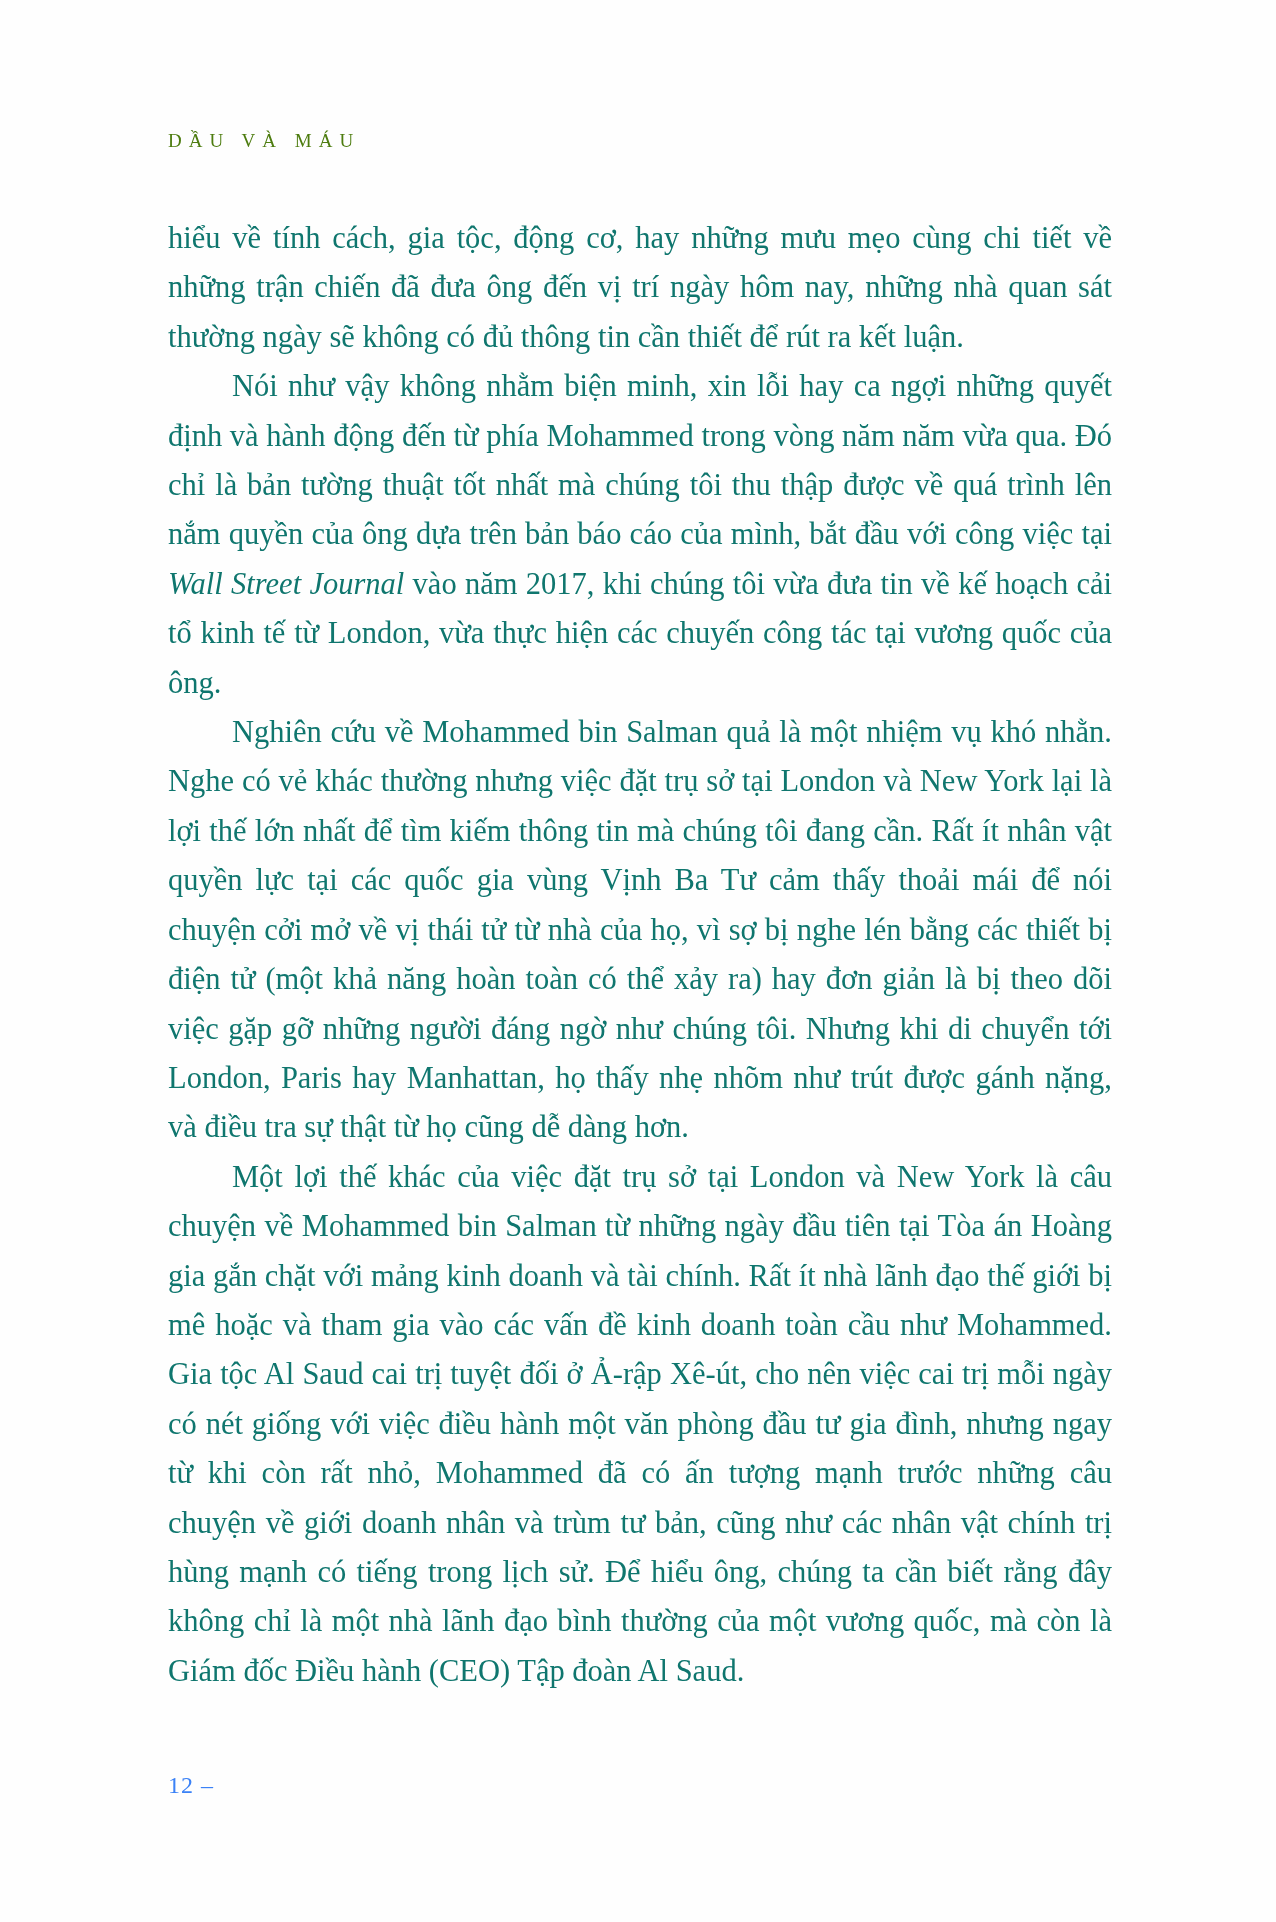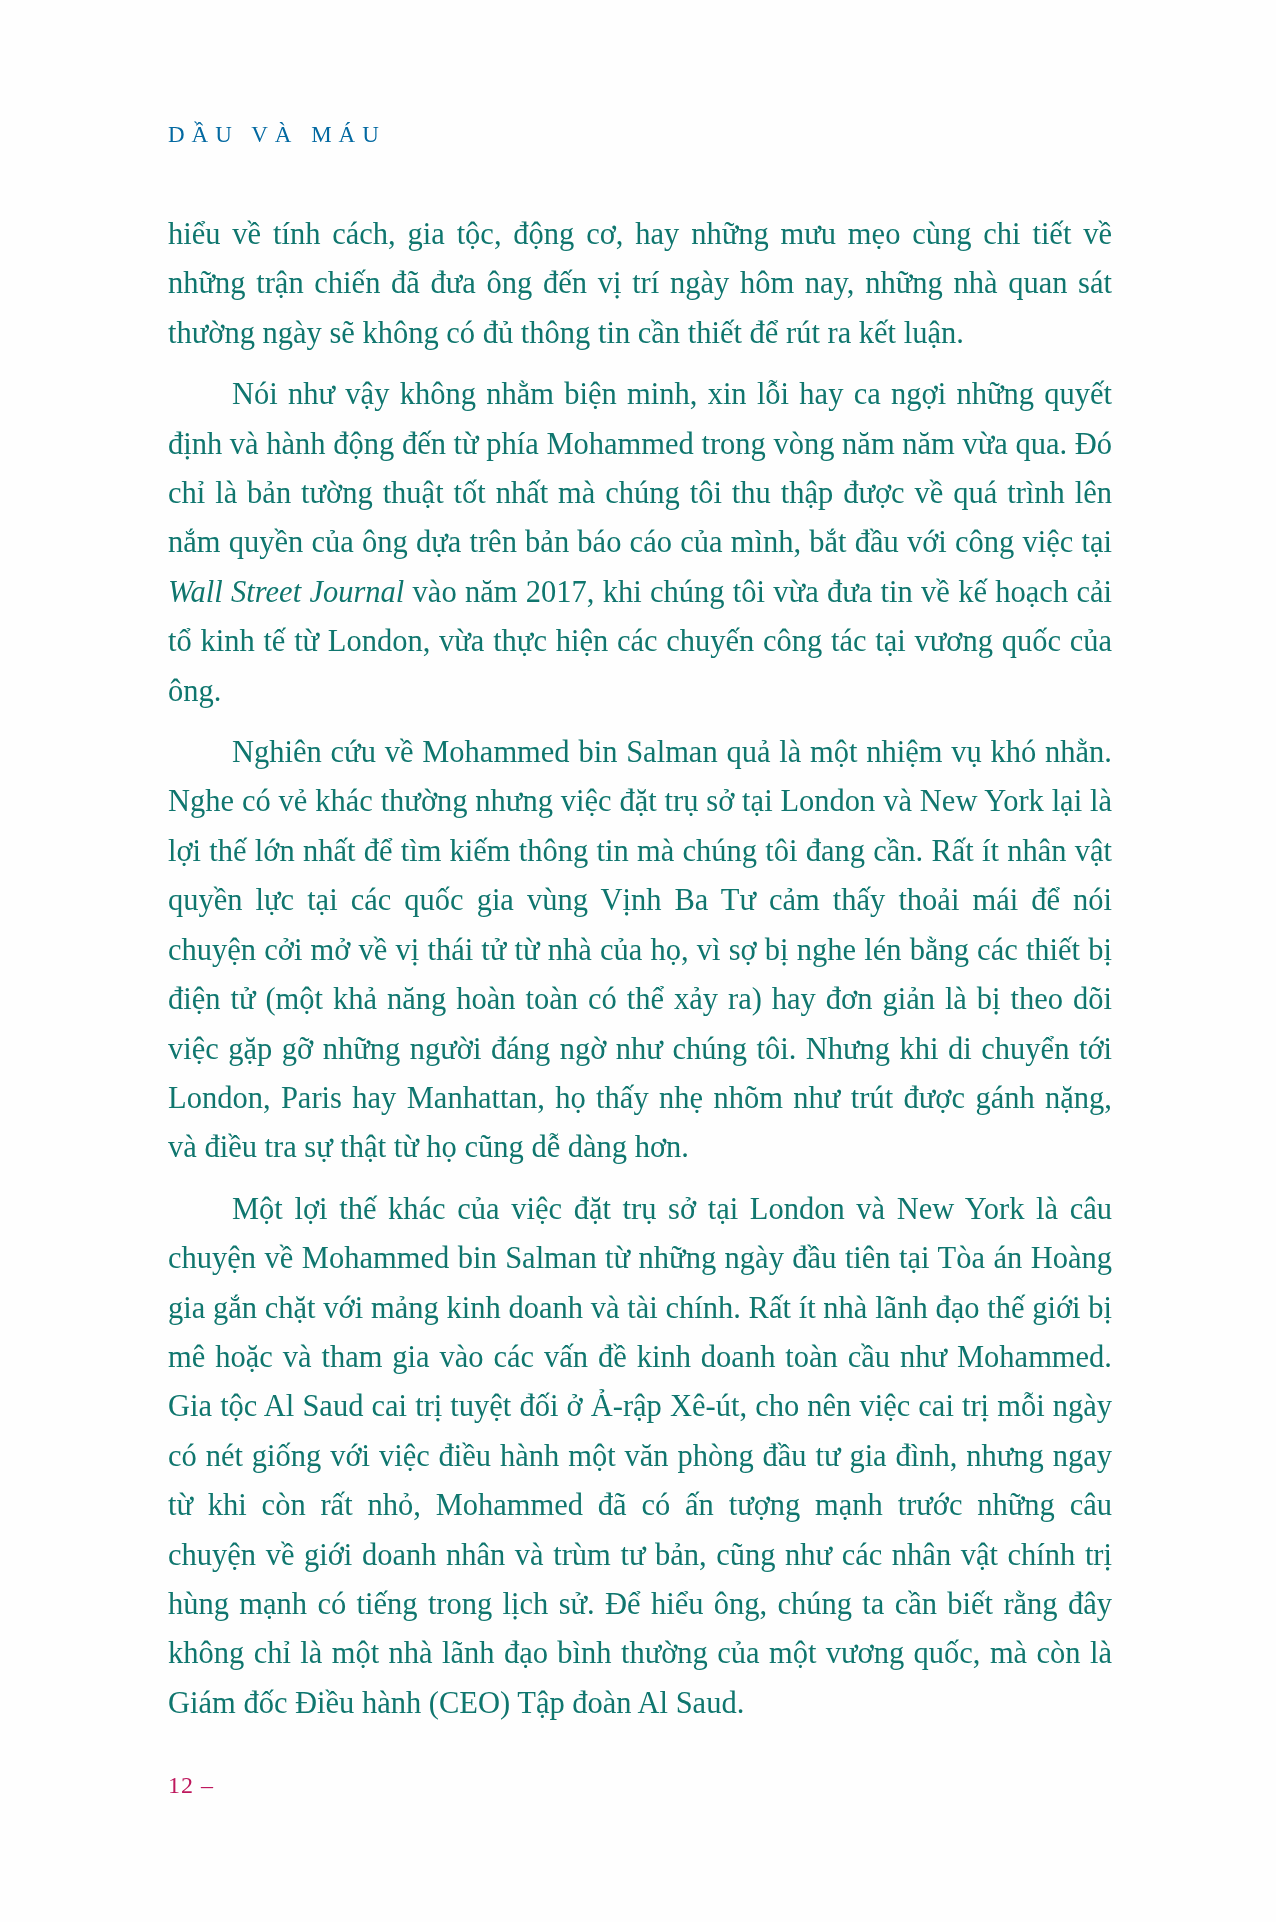--- a/index.html
+++ b/index.html
@@ -23,51 +23,51 @@
     background: #fefefe;
   }
   .content {
     position: absolute;
     left: 168px;
     top: 118px;
     width: 944px;
   }
   .running-head {
     font-family: "Liberation Serif", serif;
-    font-size: 23px;
+    font-size: 19px;
     letter-spacing: 7px;
-    color: #0369a1;
+    color: #4d7c0f;
     text-transform: uppercase;
-    margin: 4px 0 62px 0;
+    margin: 12px 0 62px 0;
     font-weight: 400;
   }
   .body-text {
     font-size: 30.5px;
     line-height: 1.62;
     text-align: justify;
     text-justify: inter-word;
     color: #0f766e;
   }
   .body-text p {
     margin: 0;
     text-indent: 0;
   }
   .body-text p + p {
-    margin-top: 12px;
+    margin-top: 0;
     text-indent: 64px;
   }
   .body-text p em {
     font-style: italic;
   }
   .folio {
     position: absolute;
     left: 168px;
     top: 1772px;
     font-size: 24px;
-    color: #be185d;
+    color: #3b82f6;
     letter-spacing: 1px;
     font-family: "Liberation Serif", serif;
   }
 </style>
 </head>
 <body>
 
 <div class="page">
 
   <div class="content">

